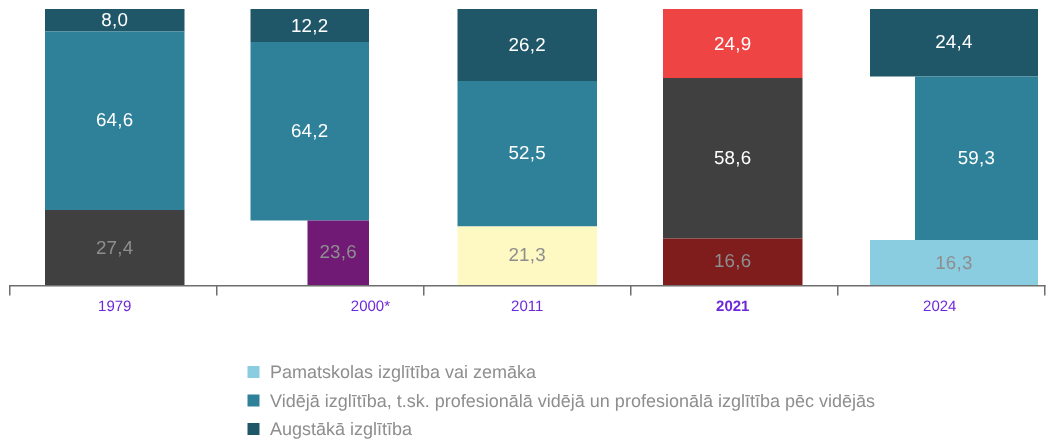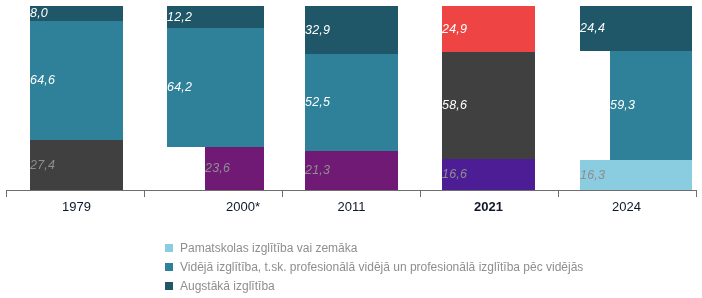--- a/index.html
+++ b/index.html
@@ -32,24 +32,23 @@
     position: absolute;
     bottom: 0;
     top: 6px;
     display: flex;
     flex-direction: column;
   }
   .seg {
     position: relative;
     display: flex;
     align-items: center;
-    justify-content: flex-start;
+    justify-content: center;
     box-sizing: border-box;
     overflow: hidden;
-    font-style: italic;
   }
   .seg-label {
     font-size: 12.5px;
     letter-spacing: 0.2px;
     line-height: 1;
     white-space: nowrap;
   }
   .seg-top .seg-label,
   .seg-mid .seg-label {
     color: #ffffff;
@@ -76,22 +75,22 @@
   .axis-cap {
     position: absolute;
     top: 190px;
     width: 1px;
     height: 7px;
     background: #6e6e6e;
   }
   .axis-label {
     position: absolute;
     top: 199px;
-    font-size: 13px;
-    color: #0f172a;
+    font-size: 10px;
+    color: #6d28d9;
     text-align: center;
     white-space: nowrap;
   }
   
   #legend {
     position: absolute;
     left: 165px;
     top: 238px;
     width: 530px;
   }
@@ -125,52 +124,52 @@
         <span class="seg-label">8,0</span>
       </div>
       <div class="seg seg-mid" style="flex: 0.646 1 0%; background: rgb(46, 129, 153);">
         <span class="seg-label">64,6</span>
       </div>
       <div class="seg seg-bot" style="flex: 0.274 1 0%; background: #404040;">
         <span class="seg-label">27,4</span>
       </div>
     </div>
 
-    <div class="bar-group" style="left:167px;width:97px;">
+    <div class="bar-group" style="left:167px;width:79px;">
       <div class="seg seg-top" style="flex: 0.122 1 0%; background: rgb(31, 86, 104);">
         <span class="seg-label">12,2</span>
       </div>
       <div class="seg seg-mid" style="flex: 0.642 1 0%; background: rgb(46, 129, 153);">
         <span class="seg-label">64,2</span>
       </div>
       <div class="seg seg-bot" style="flex: 0.236 1 0%; background: #701a75; margin-left: 38px;">
         <span class="seg-label">23,6</span>
       </div>
     </div>
 
     <div class="bar-group" style="left:305px;width:93px;">
       <div class="seg seg-top" style="flex: 0.262 1 0%; background: rgb(31, 86, 104);">
-        <span class="seg-label">32,9</span>
+        <span class="seg-label">26,2</span>
       </div>
       <div class="seg seg-mid" style="flex: 0.525 1 0%; background: rgb(46, 129, 153);">
         <span class="seg-label">52,5</span>
       </div>
-      <div class="seg seg-bot" style="flex: 0.213 1 0%; background: #701a75;">
+      <div class="seg seg-bot" style="flex: 0.213 1 0%; background: #fef9c3;">
         <span class="seg-label">21,3</span>
       </div>
     </div>
 
     <div class="bar-group" style="left:442px;width:93px;">
       <div class="seg seg-top" style="flex: 0.248751 1 0%; background: #ef4444;">
         <span class="seg-label">24,9</span>
       </div>
       <div class="seg seg-mid" style="flex: 0.585415 1 0%; background: #404040;">
         <span class="seg-label">58,6</span>
       </div>
-      <div class="seg seg-bot" style="flex: 0.165834 1 0%; background: #4c1d95;">
+      <div class="seg seg-bot" style="flex: 0.165834 1 0%; background: #7f1d1d;">
         <span class="seg-label">16,6</span>
       </div>
     </div>
 
     <div class="bar-group" style="left:580px;width:112px;">
       <div class="seg seg-top" style="flex: 0.244 1 0%; background: rgb(31, 86, 104);">
         <span class="seg-label">24,4</span>
       </div>
       <div class="seg seg-mid" style="flex: 0.593 1 0%; background: rgb(46, 129, 153); margin-left: 30px;">
         <span class="seg-label">59,3</span>

